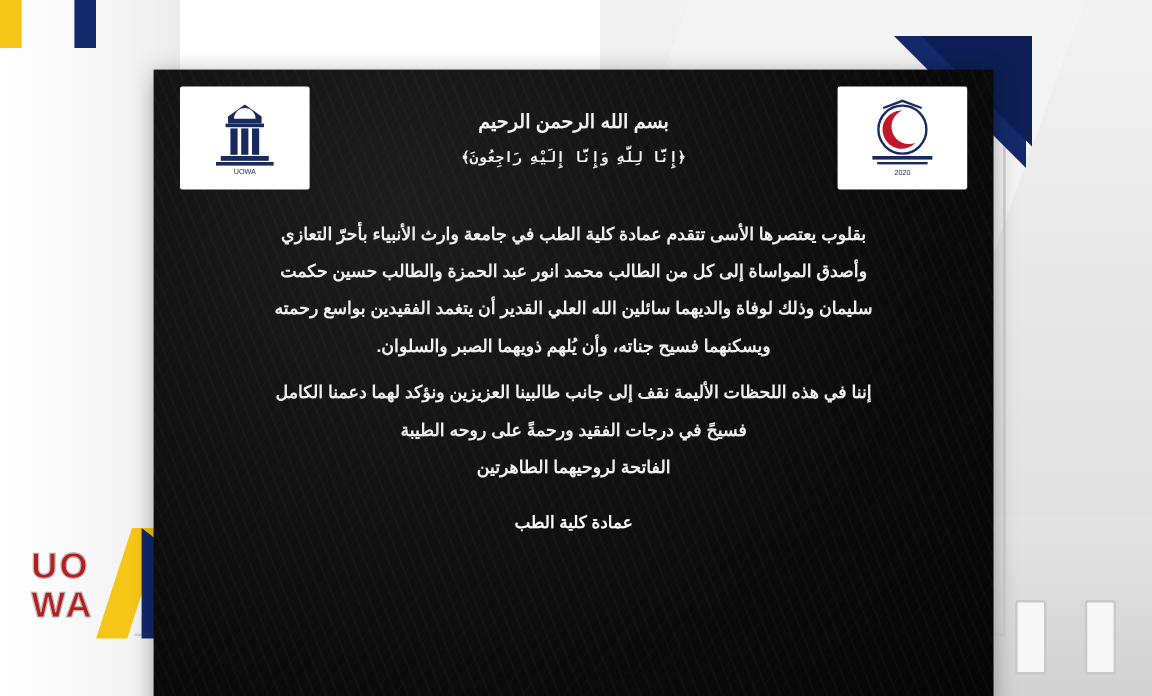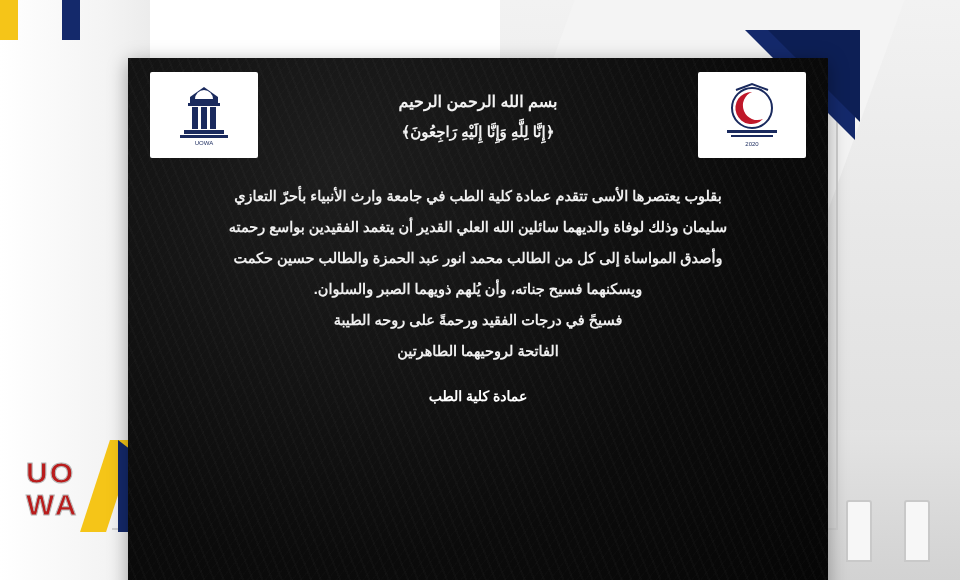--- a/index.html
+++ b/index.html
@@ -167,22 +167,23 @@
     padding-top: 20px;
     direction: rtl;
   }
   .basmala .l1 {
     font-size: 16px;
     font-weight: bold;
     letter-spacing: .5px;
     margin-bottom: 12px;
   }
   .basmala .l2 {
-    font-size: 15px;
-    font-weight: bold;
+    font-size: 12px;
+    font-weight: bold;
+    font-family: Liberation Mono, monospace;
   }
 
   .card-body {
     position: relative;
     direction: rtl;
     text-align: center;
     color: #efefef;
     padding: 24px 34px 0 34px;
     font-size: 14.5px;
     line-height: 2.0;
@@ -261,24 +262,25 @@
           <path d="M23 10 L39 4 L55 10" fill="none" stroke="#1a2a5e" stroke-width="2"></path>
           <rect x="14" y="50" width="50" height="3" fill="#1a2a5e"></rect>
           <rect x="18" y="55" width="42" height="2" fill="#1a2a5e"></rect>
           <text x="39" y="66" font-size="6" text-anchor="middle" fill="#1a2a5e" font-family="Liberation Sans, sans-serif">2020</text>
         </svg>
       </div>
     </div>
 
     <div class="card-body">
       <p>بقلوب يعتصرها الأسى تتقدم عمادة كلية الطب في جامعة وارث الأنبياء بأحرّ التعازي</p>
+      <p>وأصدق المواساة إلى كل من الطالب محمد انور عبد الحمزة والطالب حسين حكمت</p>
       <p>سليمان وذلك لوفاة والديهما سائلين الله العلي القدير أن يتغمد الفقيدين بواسع رحمته</p>
-      <p>وأصدق المواساة إلى كل من الطالب محمد انور عبد الحمزة والطالب حسين حكمت</p>
       <p>ويسكنهما فسيح جناته، وأن يُلهم ذويهما الصبر والسلوان.</p>
 
+      <p class="para-2">إننا في هذه اللحظات الأليمة نقف إلى جانب طالبينا العزيزين ونؤكد لهما دعمنا الكامل</p>
       <p>فسيحً في درجات الفقيد ورحمةً على روحه الطيبة</p>
       <p>الفاتحة لروحيهما الطاهرتين</p>
 
       <div class="signature">عمادة كلية الطب</div>
     </div>
 
   </div>
 </div>
 
 </body></html>

